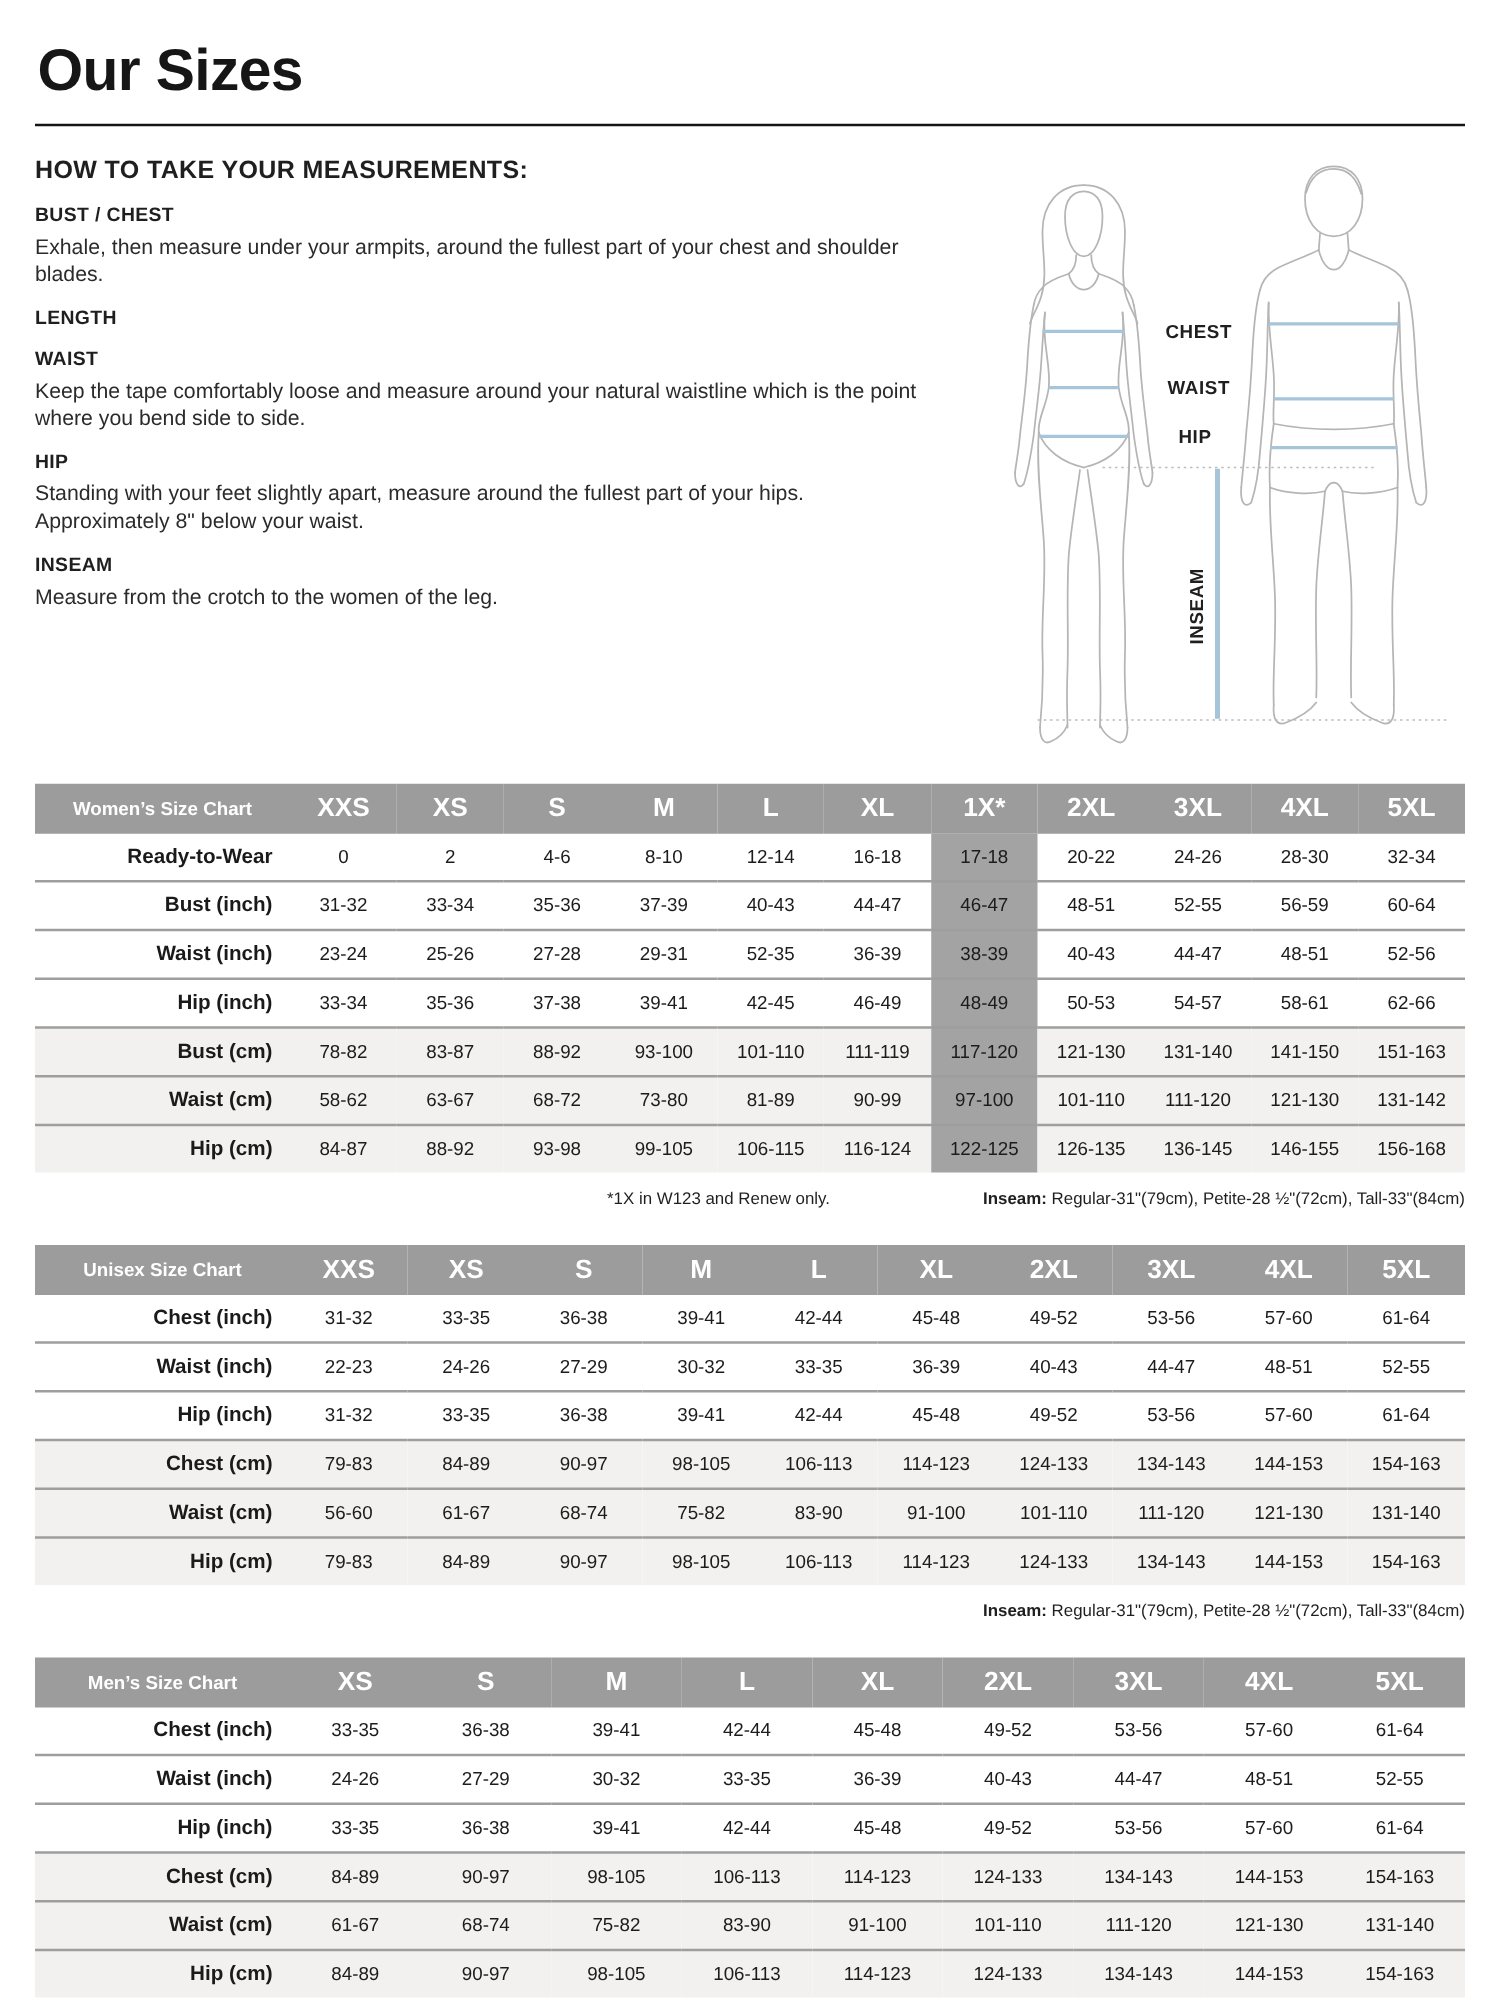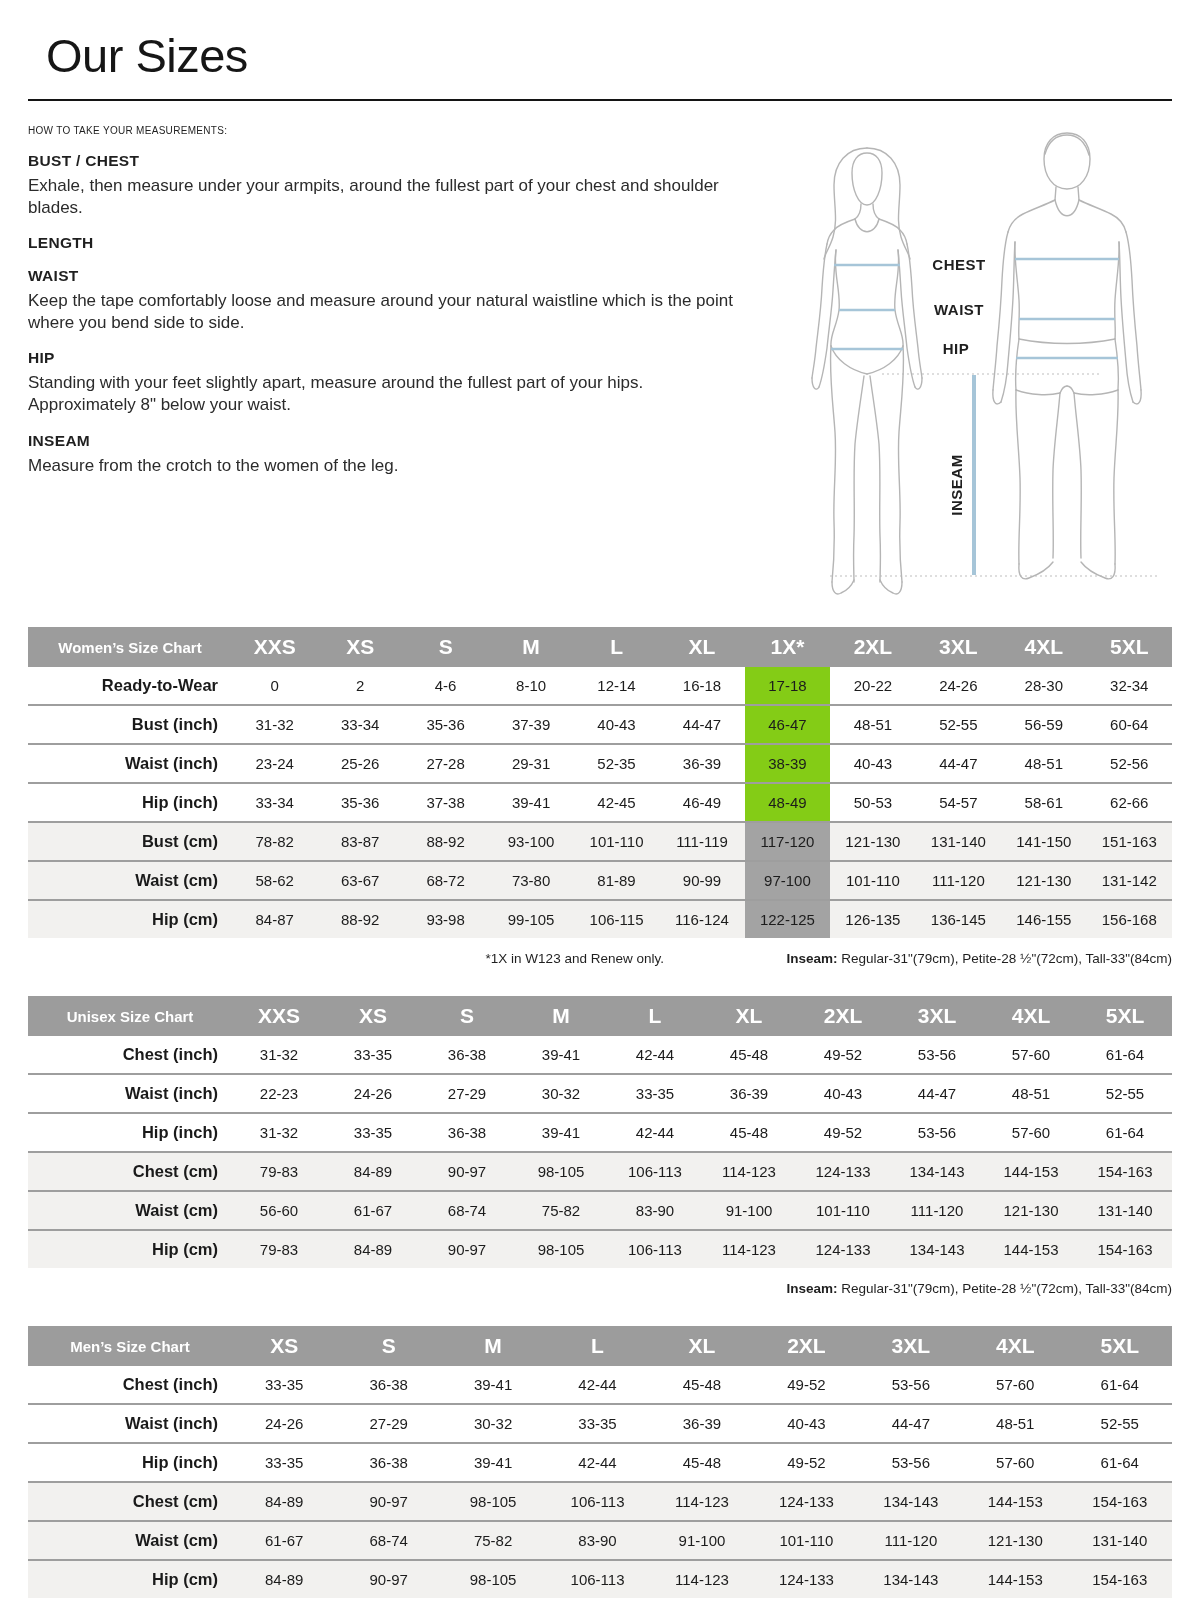--- a/index.html
+++ b/index.html
@@ -4,29 +4,29 @@
 <style>
   html,body { margin:0; padding:0; background:#ffffff; }
   body {
     width:1200px; height:1600px; overflow:hidden;
     font-family:"Liberation Sans", sans-serif;
     color:#1f1f1f;
   }
   .page { padding:18px 28px 0 28px; }
 
   .page-title {
-    font-size:47px; font-weight:400; letter-spacing:-0.5px;
-    margin:10px 0 16px 18px; color:#161616;
+    font-size:47px; font-weight:700; letter-spacing:-0.5px;
+    margin:10px 0 16px 2px; color:#161616;
   }
   .title-rule { border:none; border-top:2px solid #141414; margin:0 0 20px 0; }
 
   .content-row { display:flex; align-items:flex-start; }
   .instructions { width:705px; }
   .inst-main-heading {
-    font-size:10px; font-weight:400; letter-spacing:0.3px; margin:4px 0 16px 0;
+    font-size:20px; font-weight:700; letter-spacing:0.3px; margin:4px 0 16px 0;
   }
   .inst-section { margin-bottom:15px; }
   .inst-heading { font-size:15.5px; font-weight:700; letter-spacing:0.3px; margin:0 0 5px 0; }
   .inst-body { font-size:17px; line-height:1.3; color:#2b2b2b; margin:0; }
 
   .figure-wrap { flex:1; display:flex; justify-content:flex-end; padding-top:2px; }
 
   .table-section { margin-top:30px; }
   .table-section.first { margin-top:26px; }
 
@@ -40,21 +40,21 @@
     text-align:right; padding:9px 14px 9px 0; font-size:16.5px; font-weight:700;
     color:#1a1a1a; white-space:nowrap;
   }
   table.size-table tbody td {
     text-align:center; font-size:15px; color:#1c1c1c; padding:9px 1px;
   }
   table.size-table tbody tr:not(:first-child) td,
   table.size-table tbody tr:not(:first-child) th { border-top:2px solid #9e9e9e; }
   table.size-table tbody tr.shaded td,
   table.size-table tbody tr.shaded th { background:#f2f1ef; }
-  table.size-table tbody td.hl { background:#84cc16; }
+  table.size-table tbody td.hl { background:#a3a3a3; }
   table.size-table tbody tr.shaded td.hl { background:#a3a3a3; }
 
   .footnote-row {
     display:flex; align-items:baseline; margin-top:13px; font-size:13.5px; color:#1f1f1f;
   }
   .fn-left { margin-left:40%; }
   .fn-right { margin-left:auto; }
   .fn-right b { font-weight:700; }
 
   svg text { font-family:"Liberation Sans", sans-serif; }

